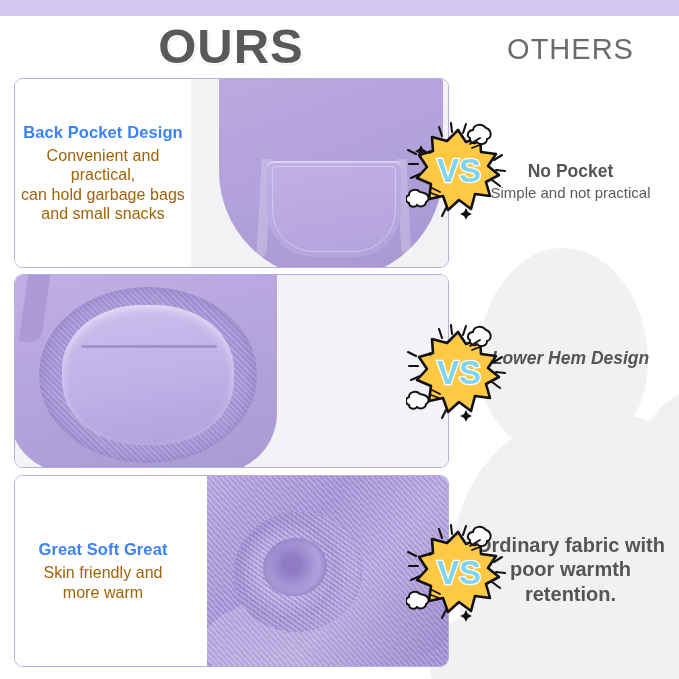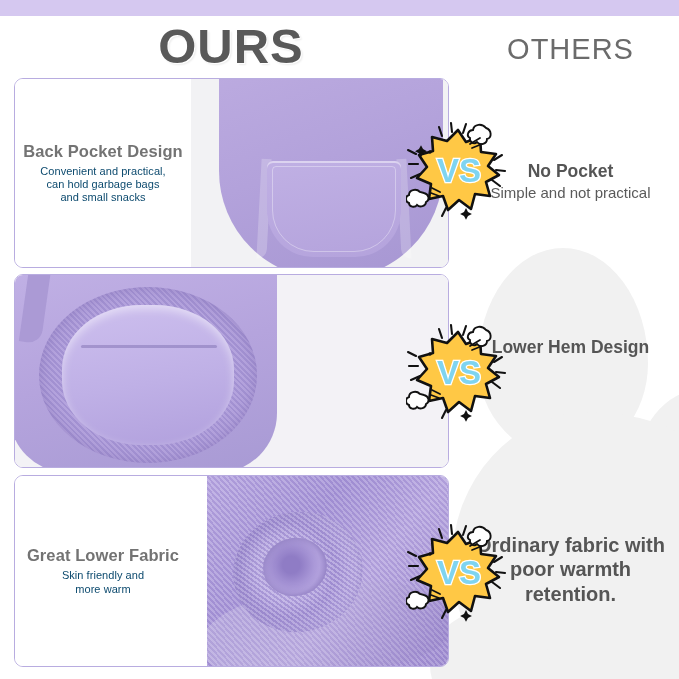--- a/index.html
+++ b/index.html
@@ -50,25 +50,25 @@
   .card-3{top:475px;height:190px;}
 
   .card-inner{position:absolute;inset:0;display:flex;}
   .card-text{
     flex:0 0 176px;display:flex;flex-direction:column;
     align-items:center;justify-content:center;text-align:center;
     padding:0 6px;box-sizing:border-box;background:#ffffff;z-index:2;
   }
   .card-3 .card-text{flex:0 0 176px;}
   .card-title{
-    font-size:16.5px;font-weight:bold;color:#737373;line-height:1.16;
+    font-size:16.5px;font-weight:bold;color:#3b82f6;line-height:1.16;
     margin-bottom:4px;letter-spacing:.1px;
   }
   .card-sub{
-    font-size:11px;color:#0c4a6e;line-height:1.2;letter-spacing:.05px;
+    font-size:16px;color:#a16207;line-height:1.2;letter-spacing:.05px;
   }
 
   
   .card-photo{flex:1 1 auto;position:relative;overflow:hidden;background:#f3f3f5;}
 
   
   .p1-bg{position:absolute;inset:0;background:#f2f2f4;}
   .p1-body{
     position:absolute;left:28px;top:-18px;width:224px;height:218px;
     background:linear-gradient(160deg,#bcabe0 0%,#b3a2db 45%,#a696d2 100%);
@@ -154,21 +154,21 @@
 
   
   .vs-wrap{position:absolute;width:104px;height:104px;z-index:6;}
   .vs-1{left:406px;top:120px;}
   .vs-2{left:406px;top:322px;}
   .vs-3{left:406px;top:522px;}
 
   
   .right-block{position:absolute;left:462px;width:217px;text-align:center;z-index:5;}
   .rb-1{top:161px;}
-  .rb-2{top:337px;}
+  .rb-2{top:348px;font-style:italic;}
   .rb-3{top:533px;}
   .right-title{
     font-size:17.5px;font-weight:bold;color:#555555;line-height:1.17;margin-bottom:3px;
   }
   .right-sub{
     font-size:15px;color:#5a5a5a;line-height:1.2;
   }
   .rb-3 .right-title{font-size:20px;line-height:1.22;}
 </style>
 </head>
@@ -210,21 +210,21 @@
         <div class="p2-ring"></div>
         <div class="p2-inner"></div>
         <div class="p2-crease"></div>
       </div>
     </div>
   </div>
 
   <div class="card card-3">
     <div class="card-inner">
       <div class="card-text">
-        <div class="card-title">Great Lower Fabric</div>
+        <div class="card-title">Great Soft Great</div>
         <div class="card-sub">Skin friendly and<br>more warm</div>
       </div>
       <div class="card-photo">
         <div class="p3-bg"></div>
         <div class="p3-fold1"></div>
         <div class="p3-swirl"></div>
         <div class="p3-swirl2"></div>
         <div class="p3-left-white"></div>
       </div>
     </div>

